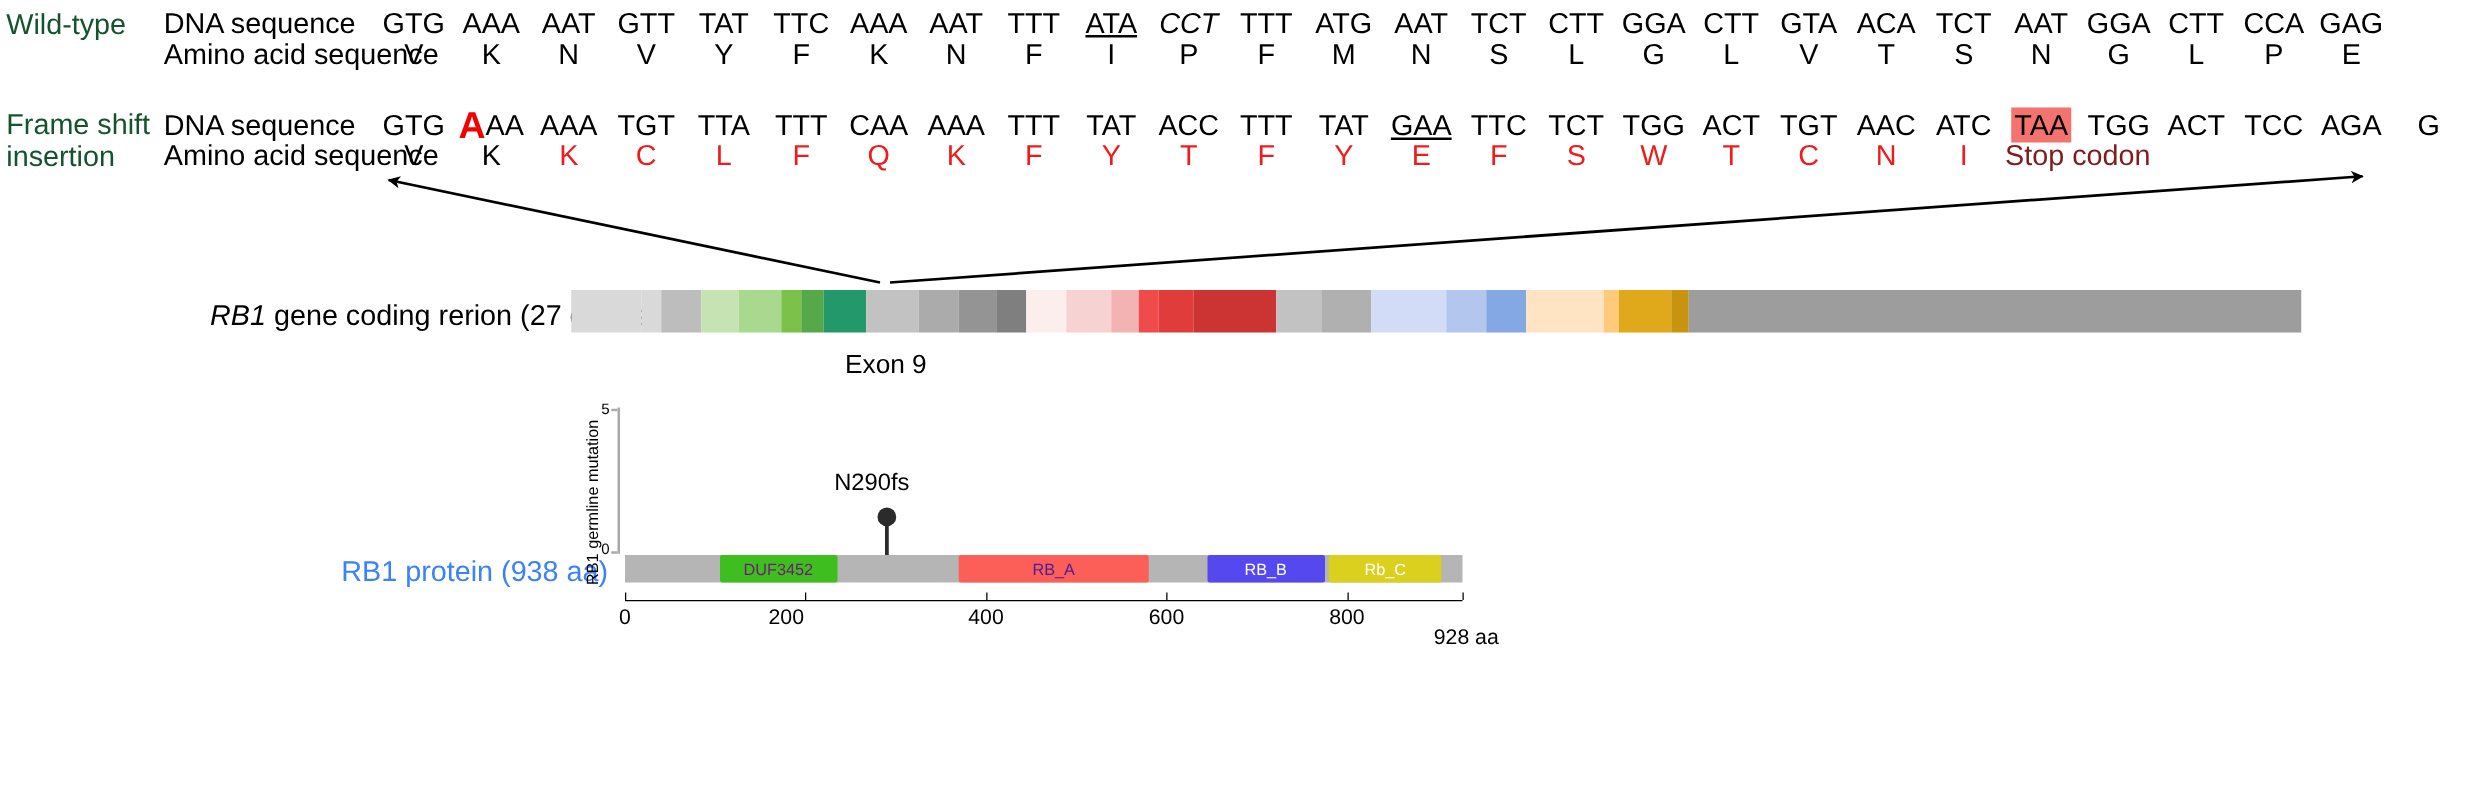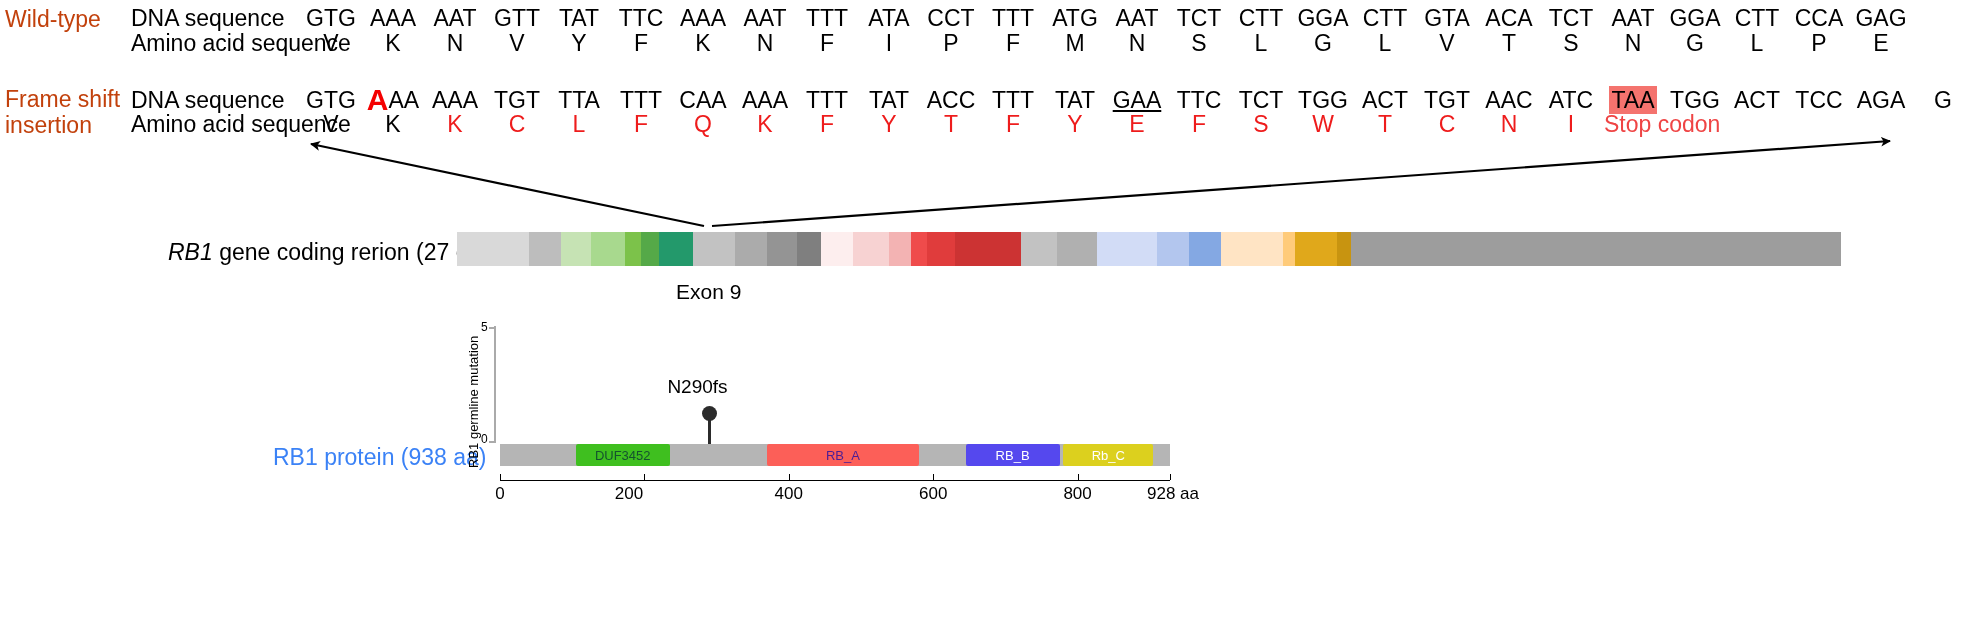--- a/index.html
+++ b/index.html
@@ -3,31 +3,31 @@
 <meta charset="utf-8">
 <style>
   html,body{margin:0;padding:0;background:#ffffff;}
   body{width:1984px;height:632px;position:relative;overflow:hidden;
        font-family:"Liberation Sans","DejaVu Sans",sans-serif;
        -webkit-font-smoothing:antialiased;}
   .abs{position:absolute;}
   .nowrap{white-space:nowrap;}
 
   
-  .grp-label{font-size:23px;color:#c2410c;line-height:27px;}
+  .grp-label{font-size:23px;color:#14532d;line-height:27px;}
   .row-label{font-size:23px;color:#000;line-height:26px;}
 
   .seqrow{position:absolute;display:flex;align-items:flex-start;}
   .codon{font-size:23px;color:#000;text-align:center;}
   .aa{font-size:23px;color:#000;text-align:center;}
   .mut{color:#ee1c1c;}
   .insA{color:#f40000;font-size:30px;font-weight:bold;line-height:0;
         position:relative;top:2px;}
   .stopbg{background:#f4736e;padding:1px 2px;}
-  .stoplabel{color:#ef4444;font-size:23px;}
+  .stoplabel{color:#7f1d1d;font-size:23px;}
 
   
   .genelabel{font-size:23px;color:#000;}
   .genelabel i{font-style:italic;}
   .genebar{position:absolute;display:flex;height:34px;}
   .genebar span{display:block;height:100%;}
 
   
   .protlabel{font-size:23px;color:#3b82f6;}
   .ylab{font-size:13px;color:#000;transform:rotate(-90deg);
@@ -60,22 +60,22 @@
 <div class="seqrow" id="wt-dna" style="left:300px;top:5px;">
     <div class="codon" style="width: 62px;">GTG</div>
     <div class="codon" style="width: 62px;">AAA</div>
     <div class="codon" style="width: 62px;">AAT</div>
     <div class="codon" style="width: 62px;">GTT</div>
     <div class="codon" style="width: 62px;">TAT</div>
     <div class="codon" style="width: 62px;">TTC</div>
     <div class="codon" style="width: 62px;">AAA</div>
     <div class="codon" style="width: 62px;">AAT</div>
     <div class="codon" style="width: 62px;">TTT</div>
-    <div class="codon" style="width: 62px;">ATA</div>
-    <div class="codon" style="width: 62px;">CCT</div>
+    <div class="codon" style="width: 62px; text-decoration: underline;">ATA</div>
+    <div class="codon" style="width: 62px; font-style: italic;">CCT</div>
     <div class="codon" style="width: 62px;">TTT</div>
     <div class="codon" style="width: 62px;">ATG</div>
     <div class="codon" style="width: 62px;">AAT</div>
     <div class="codon" style="width: 62px;">TCT</div>
     <div class="codon" style="width: 62px;">CTT</div>
     <div class="codon" style="width: 62px;">GGA</div>
     <div class="codon" style="width: 62px;">CTT</div>
     <div class="codon" style="width: 62px;">GTA</div>
     <div class="codon" style="width: 62px;">ACA</div>
     <div class="codon" style="width: 62px;">TCT</div>
@@ -233,21 +233,21 @@
 <div class="abs ytick" style="left:481px;top:320px;">5</div>
 <div class="abs ytick" style="left:481px;top:432px;">0</div>
 
 <div class="axisline" style="left:494px;top:326px;width:1.5px;height:117px;"></div>
 <div class="axisline" style="left:489px;top:327px;width:5px;height:1.5px;"></div>
 <div class="axisline" style="left:489px;top:441px;width:5px;height:1.5px;"></div>
 
 <div class="abs" id="plot-area" style="left:500px;top:300px;width:680px;height:180px;">
   <div class="protbar" style="left:0px;top:144px;width:670px;"></div>
   <div id="domain-holder">
-      <div class="domain" style="left: 75.8082px; width: 93.8578px; top: 144px; background: rgb(63, 191, 31); color: #14532d;">
+      <div class="domain" style="left: 75.8082px; width: 93.8578px; top: 144px; background: rgb(63, 191, 31); color: #701a75;">
         <span>DUF3452</span>
       </div>
       <div class="domain" style="left: 267.134px; width: 151.616px; top: 144px; background: rgb(252, 95, 88); color: #4c1d95;">
         <span>RB_A</span>
       </div>
       <div class="domain" style="left: 465.679px; width: 93.8578px; top: 144px; background: rgb(85, 72, 238); color: rgb(255, 255, 255);">
         <span>RB_B</span>
       </div>
       <div class="domain" style="left: 563.147px; width: 90.2478px; top: 144px; background: rgb(220, 208, 30); color: rgb(255, 255, 255);">
         <span>Rb_C</span>
@@ -266,14 +266,14 @@
     <div class="xticklab" style="left: -30px; top: 4px; width: 60px;">0</div>
     <div class="xtickmark" style="left: 144.397px; top: -6px;"></div>
     <div class="xticklab" style="left: 99px; top: 4px; width: 60px;">200</div>
     <div class="xtickmark" style="left: 288.793px; top: -6px;"></div>
     <div class="xticklab" style="left: 258.793px; top: 4px; width: 60px;">400</div>
     <div class="xtickmark" style="left: 433.19px; top: -6px;"></div>
     <div class="xticklab" style="left: 403.19px; top: 4px; width: 60px;">600</div>
     <div class="xtickmark" style="left: 577.586px; top: -6px;"></div>
     <div class="xticklab" style="left: 547.586px; top: 4px; width: 60px;">800</div>
     <div class="xtickmark" style="left: 670px; top: -6px;"></div>
-    <div class="xticklab" style="left: 628px; top: 4px; width: 90px;">928 aa</div>
+    <div class="xticklab" style="left: 628px; top: 20px; width: 90px;">928 aa</div>
   </div>
 
 </body></html>

